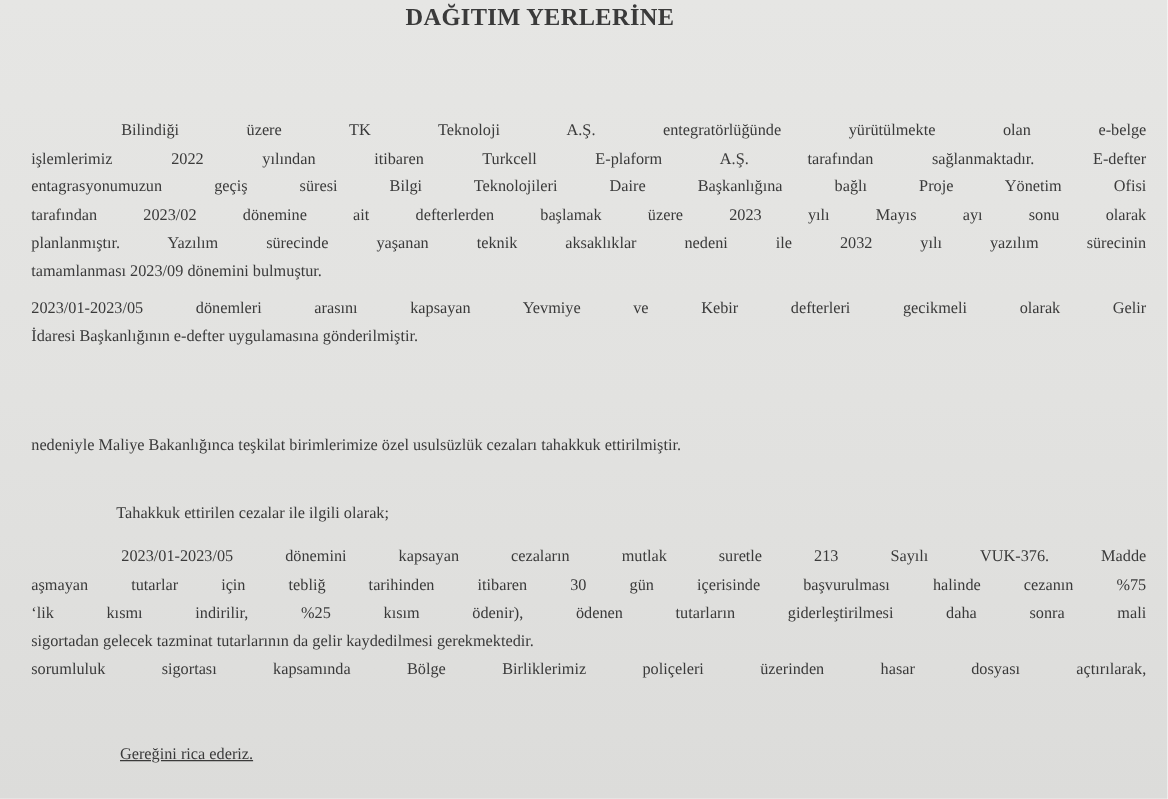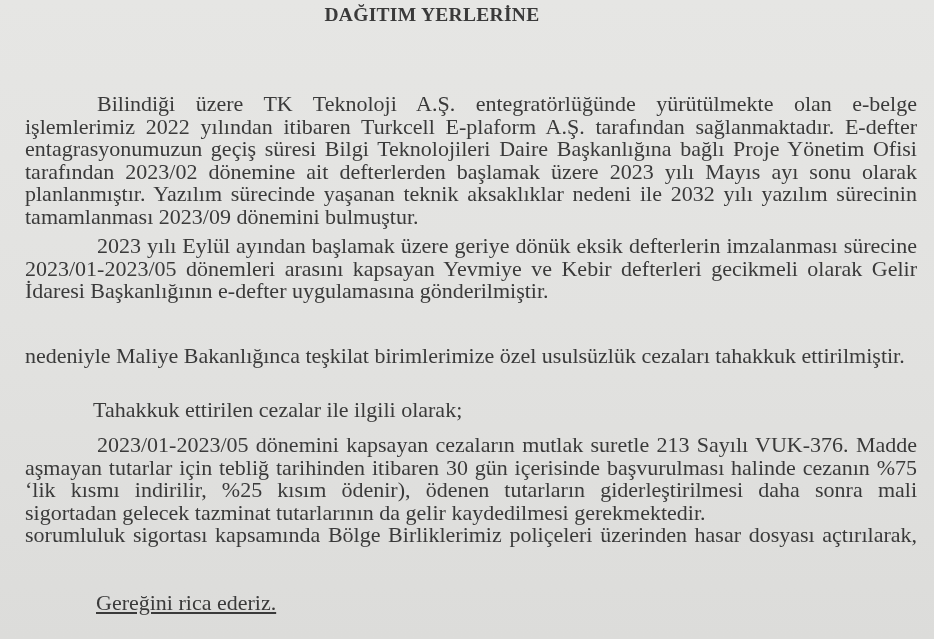--- a/index.html
+++ b/index.html
@@ -11,21 +11,21 @@
     position: relative;
   }
   .page { position: absolute; left: 0; top: 0; width: 934px; height: 639px; }
   .title {
     position: absolute; top: 4px; left: 0; width: 864px;
     text-align: center; font-weight: bold; font-size: 19.5px; letter-spacing: 0.3px;
     color: #3a3a3a;
   }
   .para {
     position: absolute; left: 25px; width: 892px;
-    font-size: 22px; line-height: 22.6px;
+    font-size: 13px; line-height: 22.6px;
     text-align: justify; text-align-last: left;
   }
   .para .line { display: block; white-space: nowrap; text-align: justify; text-align-last: justify; }
   .para .line.last { text-align-last: left; }
   .indent { padding-left: 72px; }
   .p1 { top: 93px; }
   .p2 { top: 235px; }
   .p3 { top: 345px; }
   .p4 { top: 399px; left: 93px; width: auto; }
   .p5 { top: 434px; font-family: Liberation Serif, serif; }
@@ -40,21 +40,20 @@
   <div class="para p1">
     <span class="line indent">Bilindiği üzere TK Teknoloji A.Ş. entegratörlüğünde yürütülmekte olan e-belge</span>
     <span class="line">işlemlerimiz 2022 yılından itibaren Turkcell E-plaform A.Ş. tarafından sağlanmaktadır. E-defter</span>
     <span class="line">entagrasyonumuzun geçiş süresi Bilgi Teknolojileri Daire Başkanlığına bağlı Proje Yönetim Ofisi</span>
     <span class="line">tarafından 2023/02 dönemine ait defterlerden başlamak üzere 2023 yılı Mayıs ayı sonu olarak</span>
     <span class="line">planlanmıştır. Yazılım sürecinde yaşanan teknik aksaklıklar nedeni ile 2032 yılı yazılım sürecinin</span>
     <span class="line last">tamamlanması 2023/09 dönemini bulmuştur.</span>
   </div>
 
   <div class="para p2">
-    <span class="line indent">2023 yılı Eylül ayından başlamak üzere geriye dönük eksik defterlerin imzalanması sürecine</span>
     <span class="line">2023/01-2023/05 dönemleri arasını kapsayan Yevmiye ve Kebir defterleri gecikmeli olarak Gelir</span>
     <span class="line last">İdaresi Başkanlığının e-defter uygulamasına gönderilmiştir.</span>
   </div>
 
   <div class="para p3">
     <span class="line last">nedeniyle Maliye Bakanlığınca teşkilat birimlerimize özel usulsüzlük cezaları tahakkuk ettirilmiştir.</span>
   </div>
 
   <div class="para p4">
     <span class="line last">Tahakkuk ettirilen cezalar ile ilgili olarak;</span>

